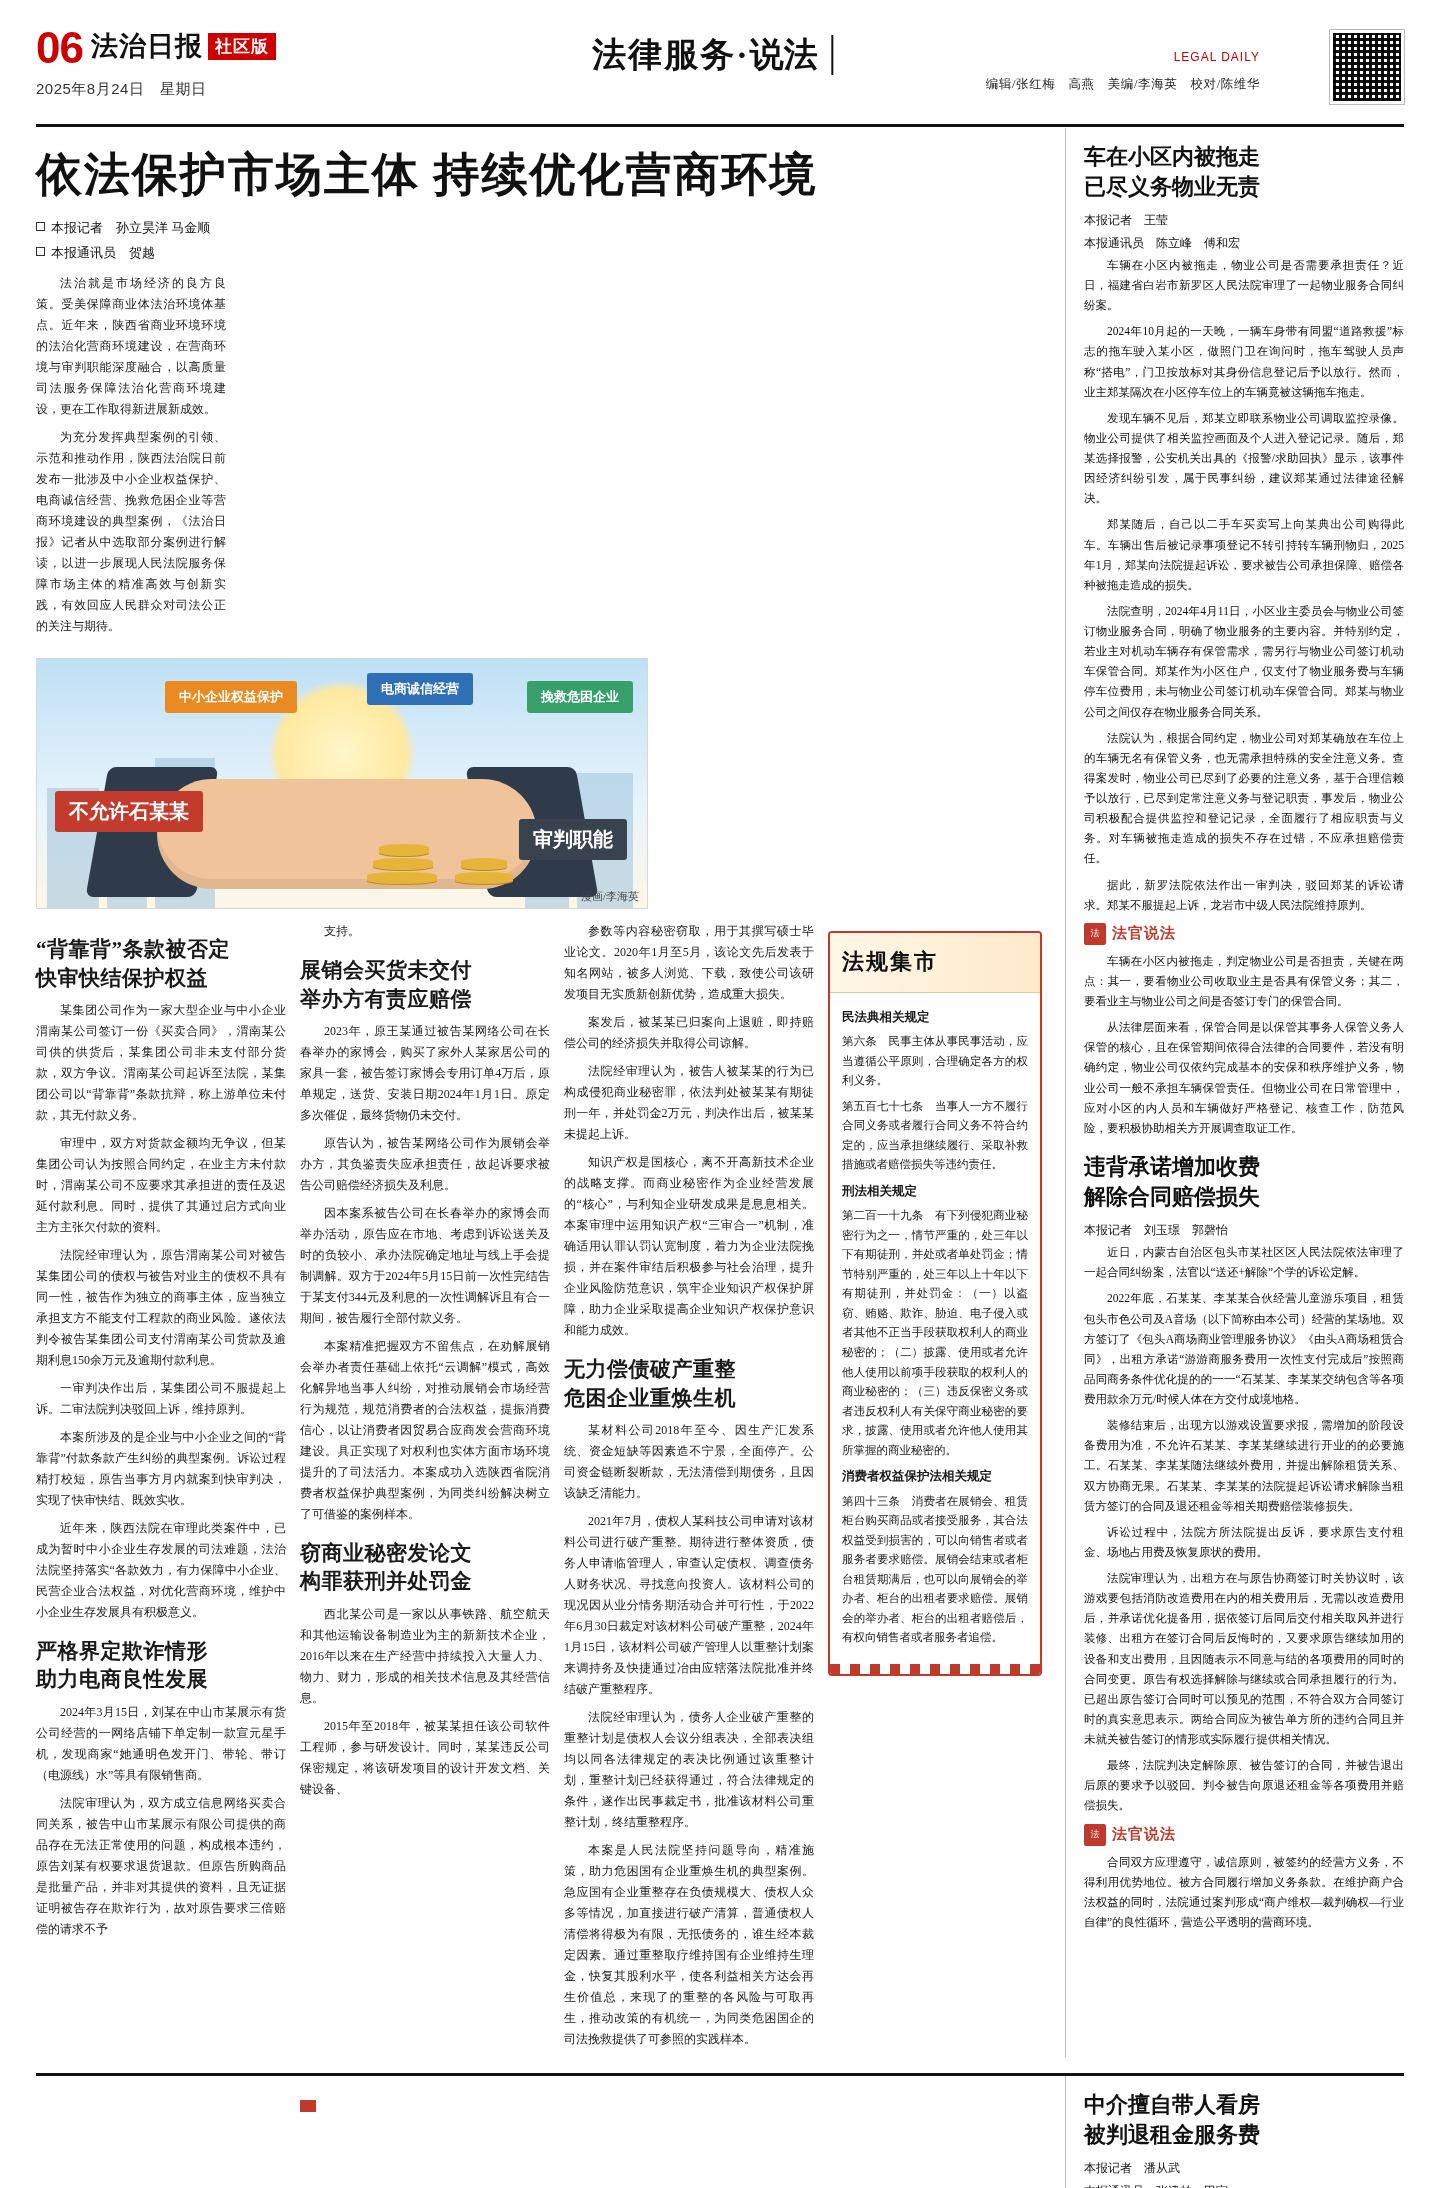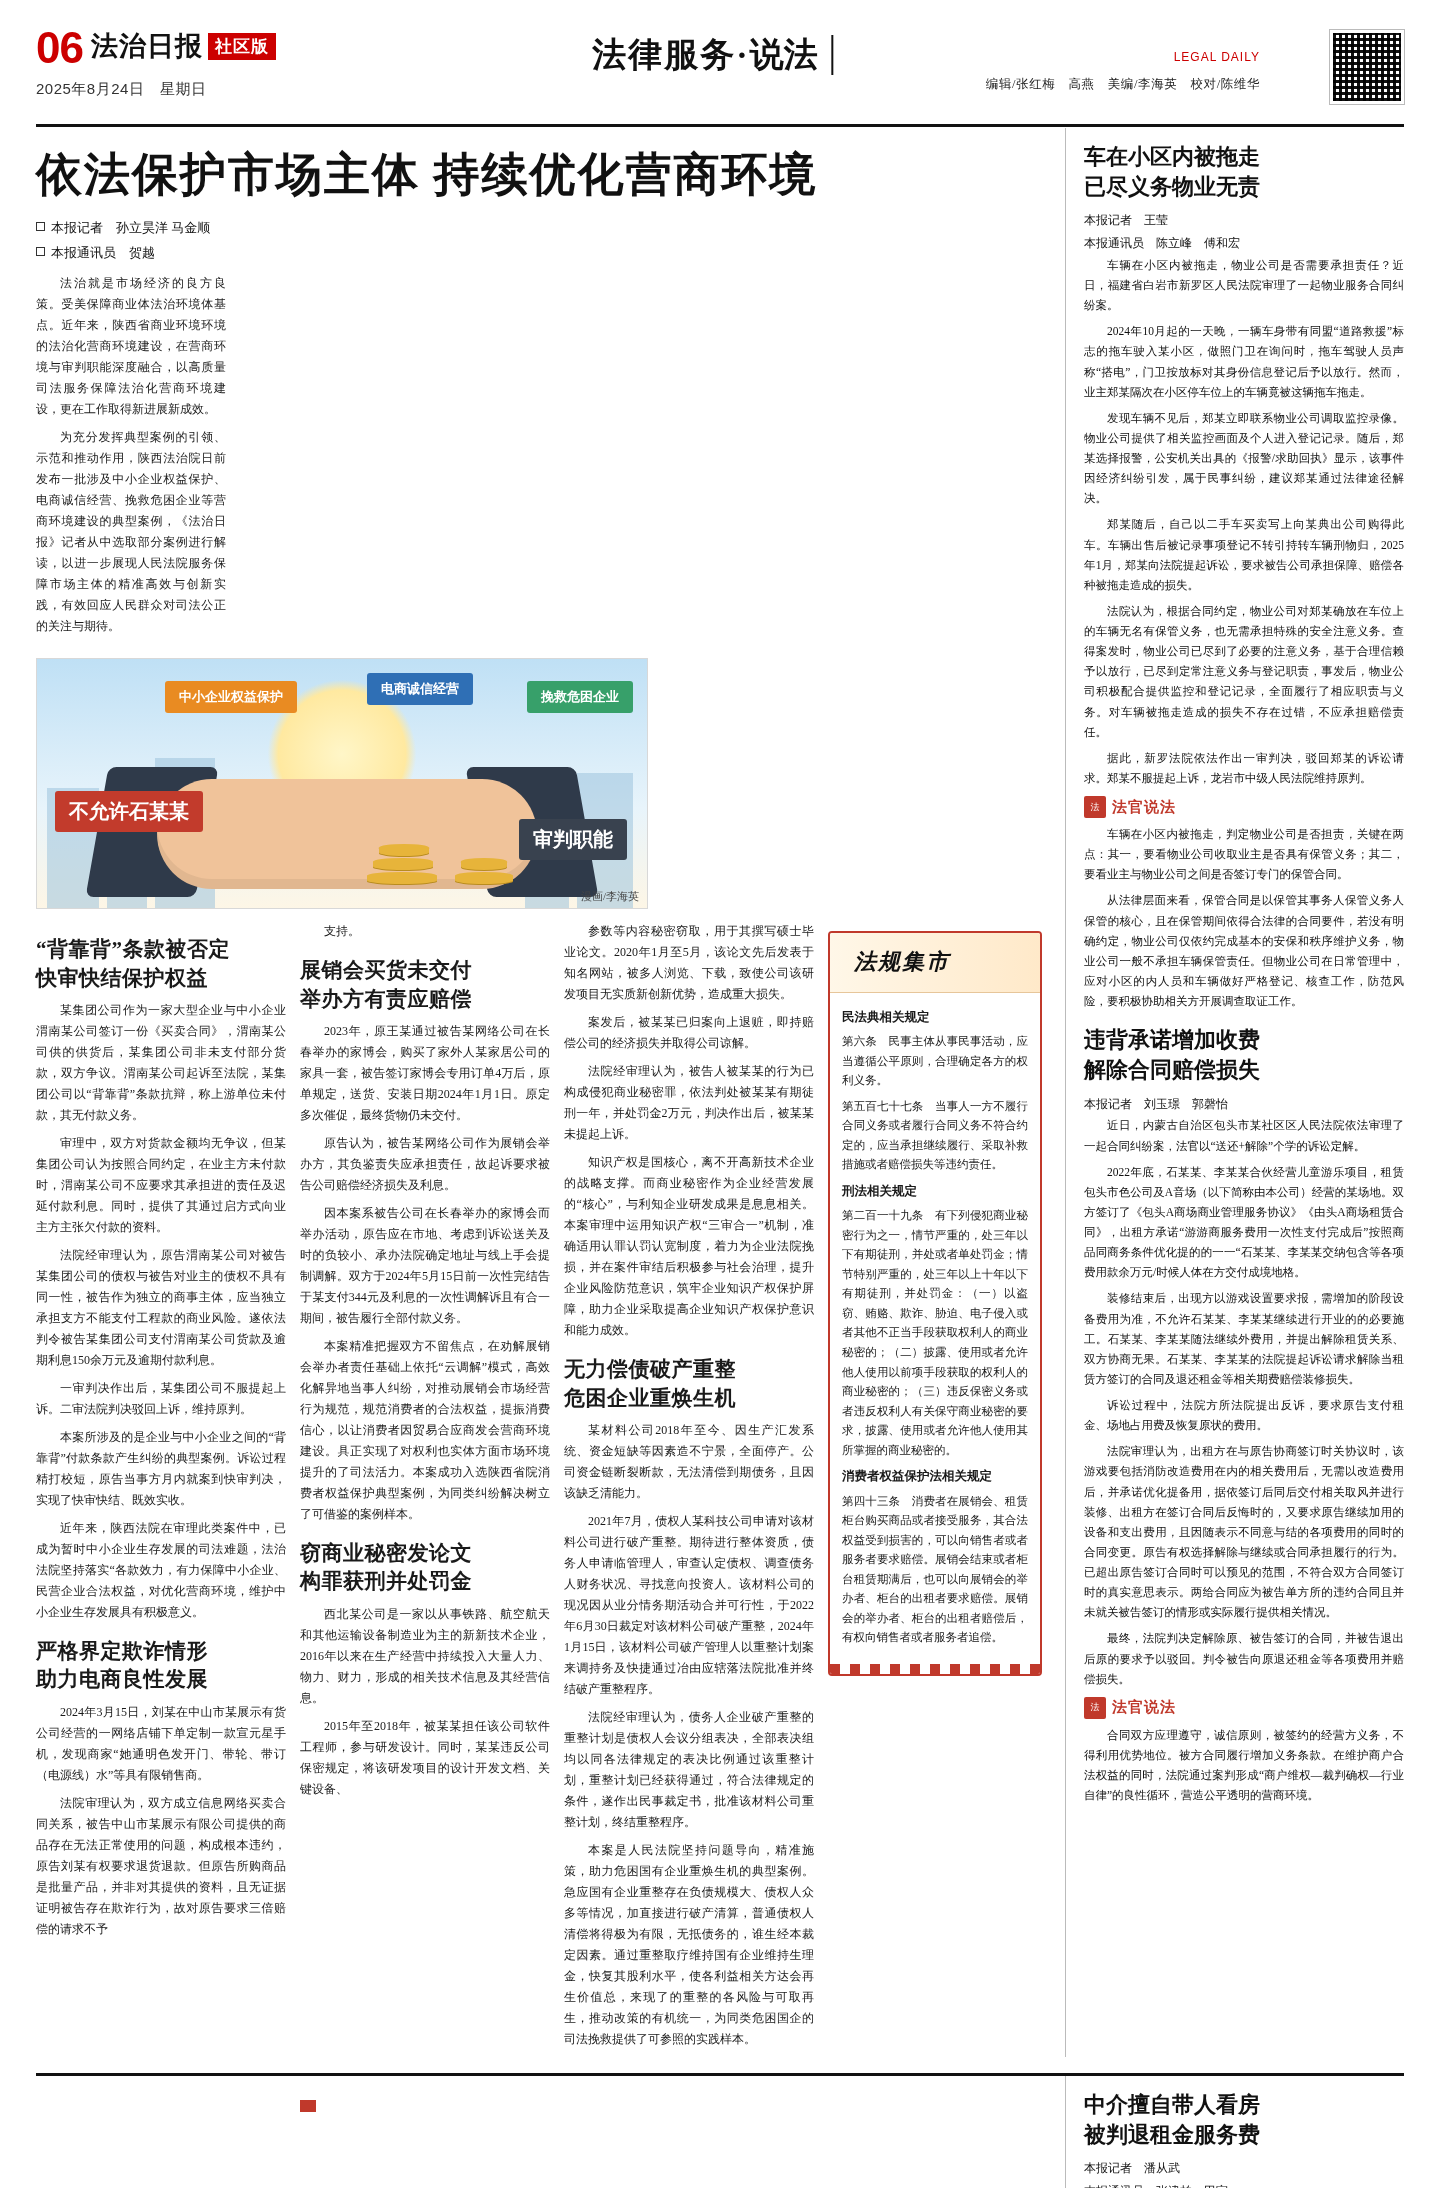--- a/index.html
+++ b/index.html
@@ -75,21 +75,21 @@
   .r-byline { font-size:12px; line-height:1.9; }
   .r-body { font-size:11.5px; line-height:1.75; text-align:justify; }
   .r-body p { margin:0 0 6px 0; text-indent:2em; }
 
   .stamp { display:flex; align-items:center; gap:6px; margin:8px 0 6px 0; }
   .stamp .seal { width:22px; height:22px; background:#c0392b; color:#fff; font-size:9px; display:flex; align-items:center; justify-content:center; border-radius:2px;}
   .stamp .txt { font-size:15px; font-weight:bold; color:#c0392b; letter-spacing:1px;}
 
   
   .lawbox { border:2px solid #c0392b; border-radius:4px; margin-top:10px; background:#fff; position:relative; overflow:hidden;}
-  .lawbox-head { background:linear-gradient(90deg,#fff7e8,#ffe9c9); padding:10px 24px; border-bottom:1px solid #e7c69a;font-style:italic;}
+  .lawbox-head { background:linear-gradient(90deg,#fff7e8,#ffe9c9); padding:10px 12px; border-bottom:1px solid #e7c69a;}
   .lawbox-title { font-size:22px; font-weight:bold; color:#111; letter-spacing:2px;}
   .lawbox-body { padding:10px 12px; font-size:11.5px; line-height:1.7;}
   .lawbox-body .grp { font-weight:bold; margin:4px 0 4px 0; font-size:12.5px;}
   .lawbox-body .itm { margin:0 0 6px 0; text-align:justify;}
   .lawbox .stripe { height:10px; background:repeating-linear-gradient(90deg,#c0392b 0 10px,#fff 10px 20px); }
 
   
   .bottom-rule { border-top:3px solid #111; margin:16px 36px 0 36px; }
   .bottom-area { display:flex; padding:0 36px; }
   .b-main { width:1030px; padding-right:18px; border-right:1px solid #bbb;}
@@ -243,20 +243,21 @@
 已尽义务物业无责</div>
         <div class="r-byline">
           <div><span class="chk"></span><span>本报记者　王莹</span></div>
           <div><span class="chk"></span><span>本报通讯员　陈立峰　傅和宏</span></div>
         </div>
         <div class="r-body">
           <p>车辆在小区内被拖走，物业公司是否需要承担责任？近日，福建省白岩市新罗区人民法院审理了一起物业服务合同纠纷案。</p>
           <p>2024年10月起的一天晚，一辆车身带有同盟“道路救援”标志的拖车驶入某小区，做照门卫在询问时，拖车驾驶人员声称“搭电”，门卫按放标对其身份信息登记后予以放行。然而，业主郑某隔次在小区停车位上的车辆竟被这辆拖车拖走。</p>
           <p>发现车辆不见后，郑某立即联系物业公司调取监控录像。物业公司提供了相关监控画面及个人进入登记记录。随后，郑某选择报警，公安机关出具的《报警/求助回执》显示，该事件因经济纠纷引发，属于民事纠纷，建议郑某通过法律途径解决。</p>
           <p>郑某随后，自己以二手车买卖写上向某典出公司购得此车。车辆出售后被记录事项登记不转引持转车辆刑物归，2025年1月，郑某向法院提起诉讼，要求被告公司承担保障、赔偿各种被拖走造成的损失。</p>
+          <p>法院查明，2024年4月11日，小区业主委员会与物业公司签订物业服务合同，明确了物业服务的主要内容。并特别约定，若业主对机动车辆存有保管需求，需另行与物业公司签订机动车保管合同。郑某作为小区住户，仅支付了物业服务费与车辆停车位费用，未与物业公司签订机动车保管合同。郑某与物业公司之间仅存在物业服务合同关系。</p>
           <p>法院认为，根据合同约定，物业公司对郑某确放在车位上的车辆无名有保管义务，也无需承担特殊的安全注意义务。查得案发时，物业公司已尽到了必要的注意义务，基于合理信赖予以放行，已尽到定常注意义务与登记职责，事发后，物业公司积极配合提供监控和登记记录，全面履行了相应职责与义务。对车辆被拖走造成的损失不存在过错，不应承担赔偿责任。</p>
           <p>据此，新罗法院依法作出一审判决，驳回郑某的诉讼请求。郑某不服提起上诉，龙岩市中级人民法院维持原判。</p>
         </div>
         <div class="stamp">
           <span class="seal">法</span>
           <span class="txt">法官说法</span>
         </div>
         <div class="r-body">
           <p>车辆在小区内被拖走，判定物业公司是否担责，关键在两点：其一，要看物业公司收取业主是否具有保管义务；其二，要看业主与物业公司之间是否签订专门的保管合同。</p>
           <p>从法律层面来看，保管合同是以保管其事务人保管义务人保管的核心，且在保管期间依得合法律的合同要件，若没有明确约定，物业公司仅依约完成基本的安保和秩序维护义务，物业公司一般不承担车辆保管责任。但物业公司在日常管理中，应对小区的内人员和车辆做好严格登记、核查工作，防范风险，要积极协助相关方开展调查取证工作。</p>

